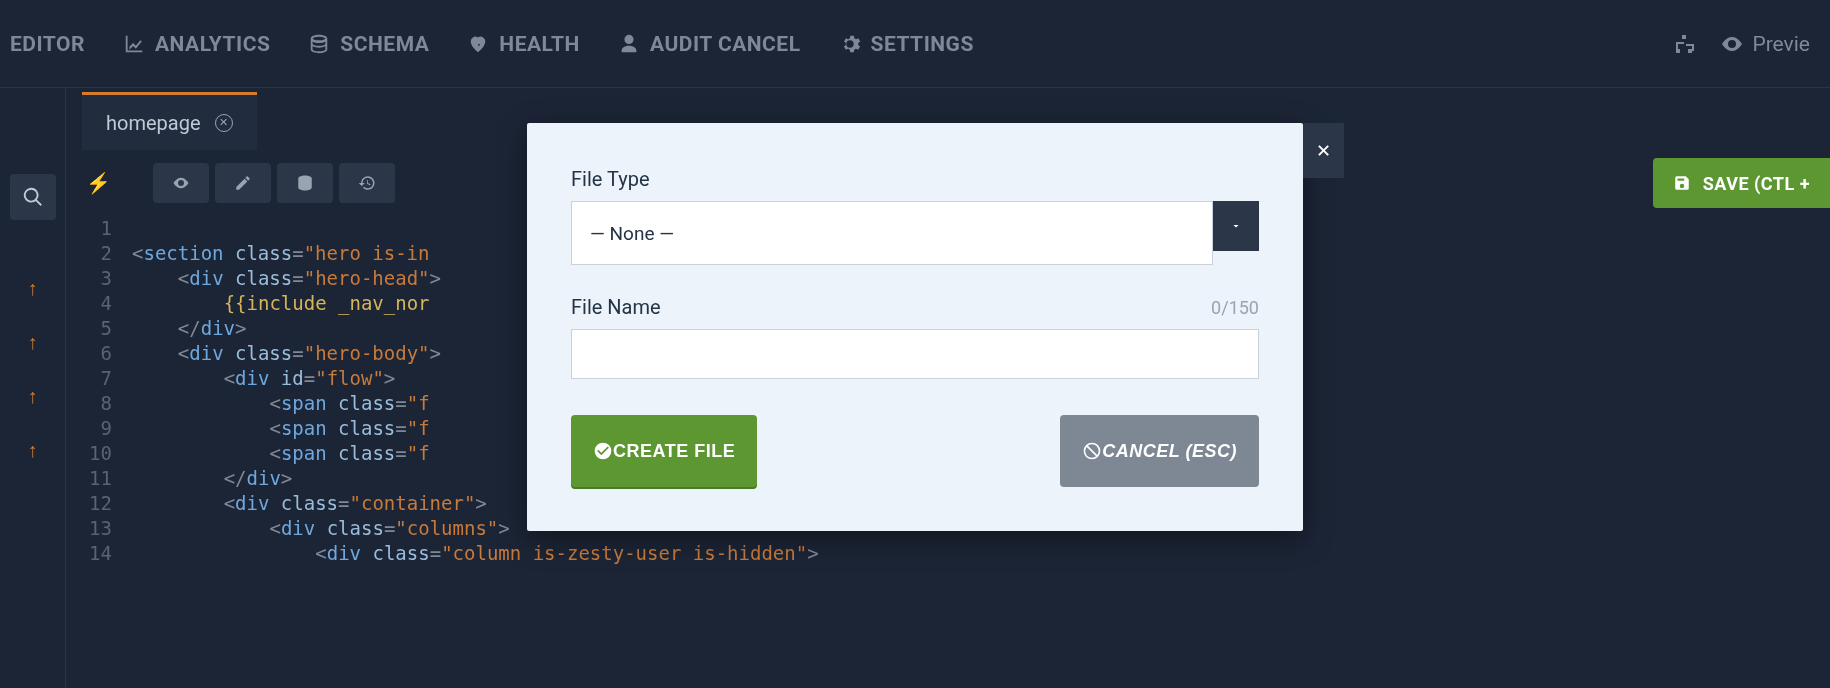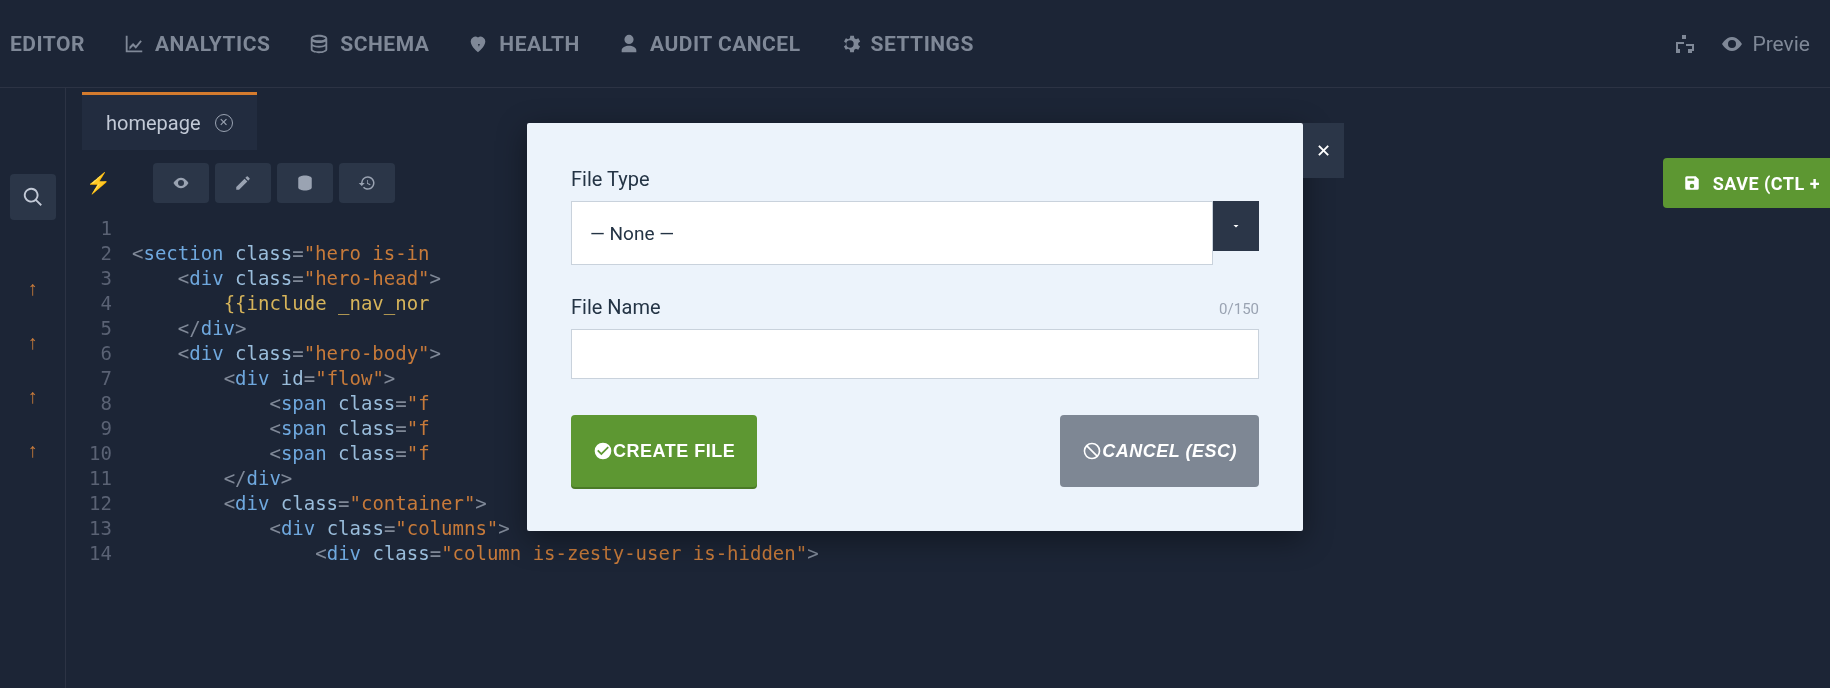--- a/index.html
+++ b/index.html
@@ -119,21 +119,21 @@
     display: flex; align-items: center; justify-content: center;
     cursor: pointer;
   }
   .tool-btn svg { width: 18px; height: 18px; fill: #9aa3b2; }
   .save-btn {
     position: absolute;
     right: 0;
     height: 50px;
     background: #5d9732;
     color: #fff;
-    padding: 0 10px 0 20px;
+    padding: 0 20px 0 20px;
     display: flex;
     align-items: center;
     gap: 12px;
     font-weight: 700;
     font-size: 18px;
     letter-spacing: 0.5px;
     border-radius: 4px 0 0 4px;
     cursor: pointer;
   }
   .save-btn svg { width: 18px; height: 18px; fill: #fff; }
@@ -207,21 +207,21 @@
     align-items: center;
   }
   .select-caret {
     width: 46px; height: 50px;
     background: #2b3648;
     display: flex; align-items: center; justify-content: center;
     cursor: pointer;
   }
   .select-caret svg { width: 12px; height: 12px; fill: #fff; }
   .file-name-row { display: flex; justify-content: space-between; align-items: baseline; margin-bottom: 10px; }
-  .counter { font-size: 15px; color: #9aa3b2; }
+  .counter { font-size: 18px; color: #9aa3b2; }
   .text-input {
     width: 100%;
     height: 50px;
     border: 1px solid #c9d2dc;
     background: #fff;
     padding: 0 14px;
     font-size: 18px;
     margin-bottom: 36px;
   }
   .modal-actions { display: flex; justify-content: space-between; }

